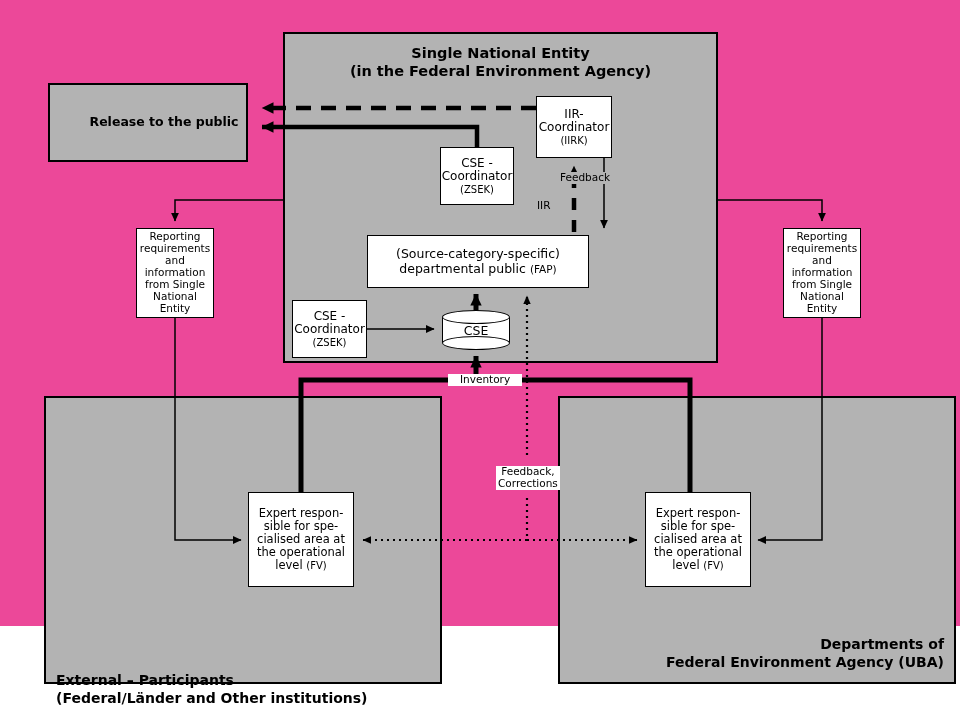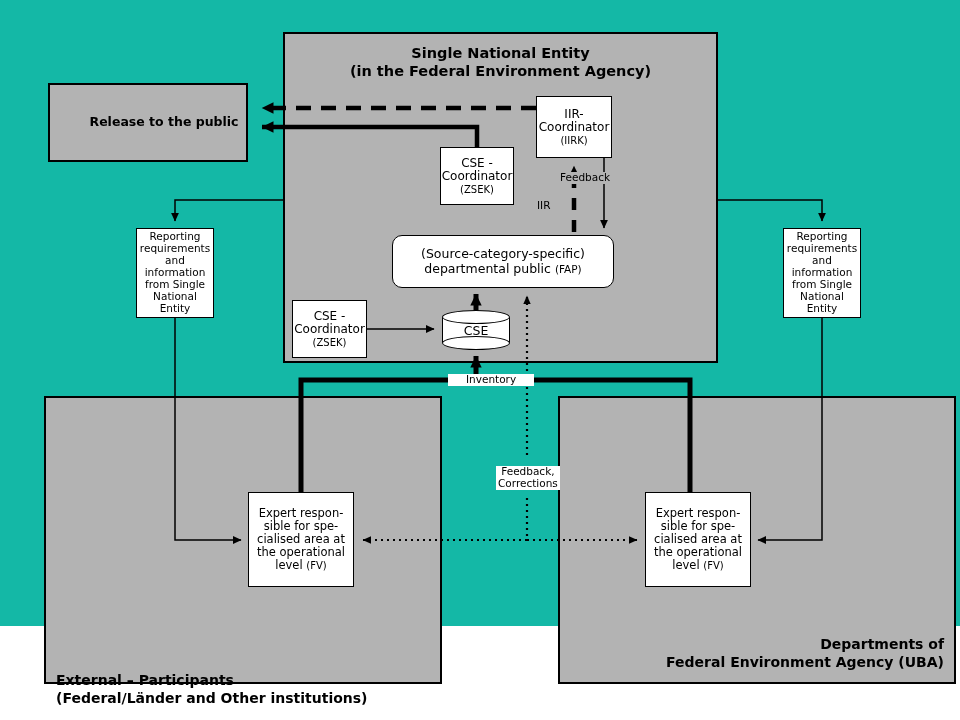--- a/index.html
+++ b/index.html
@@ -7,21 +7,21 @@
     background: #ffffff;
   }
   body {
     width: 960px; height: 720px;
     font-family: "DejaVu Sans", "Liberation Sans", sans-serif;
     overflow: hidden;
   }
   #stage {
     position: relative;
     width: 960px; height: 626px;
-    background: #14b8a6;
+    background: #ec4899;
   }
   svg#wires {
     position: absolute;
     left: 0; top: 0;
     width: 960px; height: 720px;
     pointer-events: none;
   }
   .panel {
     position: absolute;
     background: #b3b3b3;
@@ -65,21 +65,21 @@
   #release-box    { left: 48px;  top: 83px;  width: 200px; height: 79px;
                     background: #b3b3b3; border: 2px solid #000000; }
   #release-label  { font-weight: bold; font-size: 12.5px; padding-left: 32px; }
 
   #iir-box        { left: 536px; top: 96px;  width: 76px;  height: 62px; font-size: 12px; }
   #iir-sub        { font-size: 10px; }
 
   #cse-coord-top  { left: 440px; top: 147px; width: 74px;  height: 58px; font-size: 12px; }
   #cse-coord-top-sub { font-size: 10px; }
 
-  #fap-box        { left: 392px; top: 235px; width: 222px; height: 53px; font-size: 12.5px; border-radius: 10px; }
+  #fap-box        { left: 367px; top: 235px; width: 222px; height: 53px; font-size: 12.5px; }
   #fap-sub        { font-size: 10.5px; }
 
   #cse-coord-bot  { left: 292px; top: 300px; width: 75px;  height: 58px; font-size: 12px; }
   #cse-coord-bot-sub { font-size: 10px; }
 
   
   #cse-db {
     position: absolute;
     left: 442px; top: 310px; width: 68px; height: 40px;
   }
@@ -113,21 +113,21 @@
 
   #uba-panel      { left: 558px; top: 396px; width: 398px; height: 288px; }
   #uba-title      { left: 570px; top: 636px; width: 374px; font-size: 14px; text-align: right; }
 
   #expert-left    { left: 248px; top: 492px; width: 106px; height: 95px; font-size: 11.5px; }
   #expert-right   { left: 645px; top: 492px; width: 106px; height: 95px; font-size: 11.5px; }
   .fv-sub         { font-size: 10px; }
 
   #lbl-feedback   { left: 560px; top: 172px; font-size: 10.5px; }
   #lbl-iir        { left: 537px; top: 200px; font-size: 10.5px; }
-  #lbl-inventory  { left: 448px; top: 374px; font-size: 10.5px; padding: 0 18px; }
+  #lbl-inventory  { left: 448px; top: 374px; font-size: 10.5px; padding: 0 12px; }
   #lbl-fbcorr     { left: 496px; top: 466px; font-size: 10.5px; text-align: center; padding: 0 2px; }
 </style>
 </head>
 <body>
 
 <div id="stage">
 
   <div class="panel" id="sne-panel"></div>
   <div class="panel" id="ext-panel"></div>
   <div class="panel" id="uba-panel"></div>

